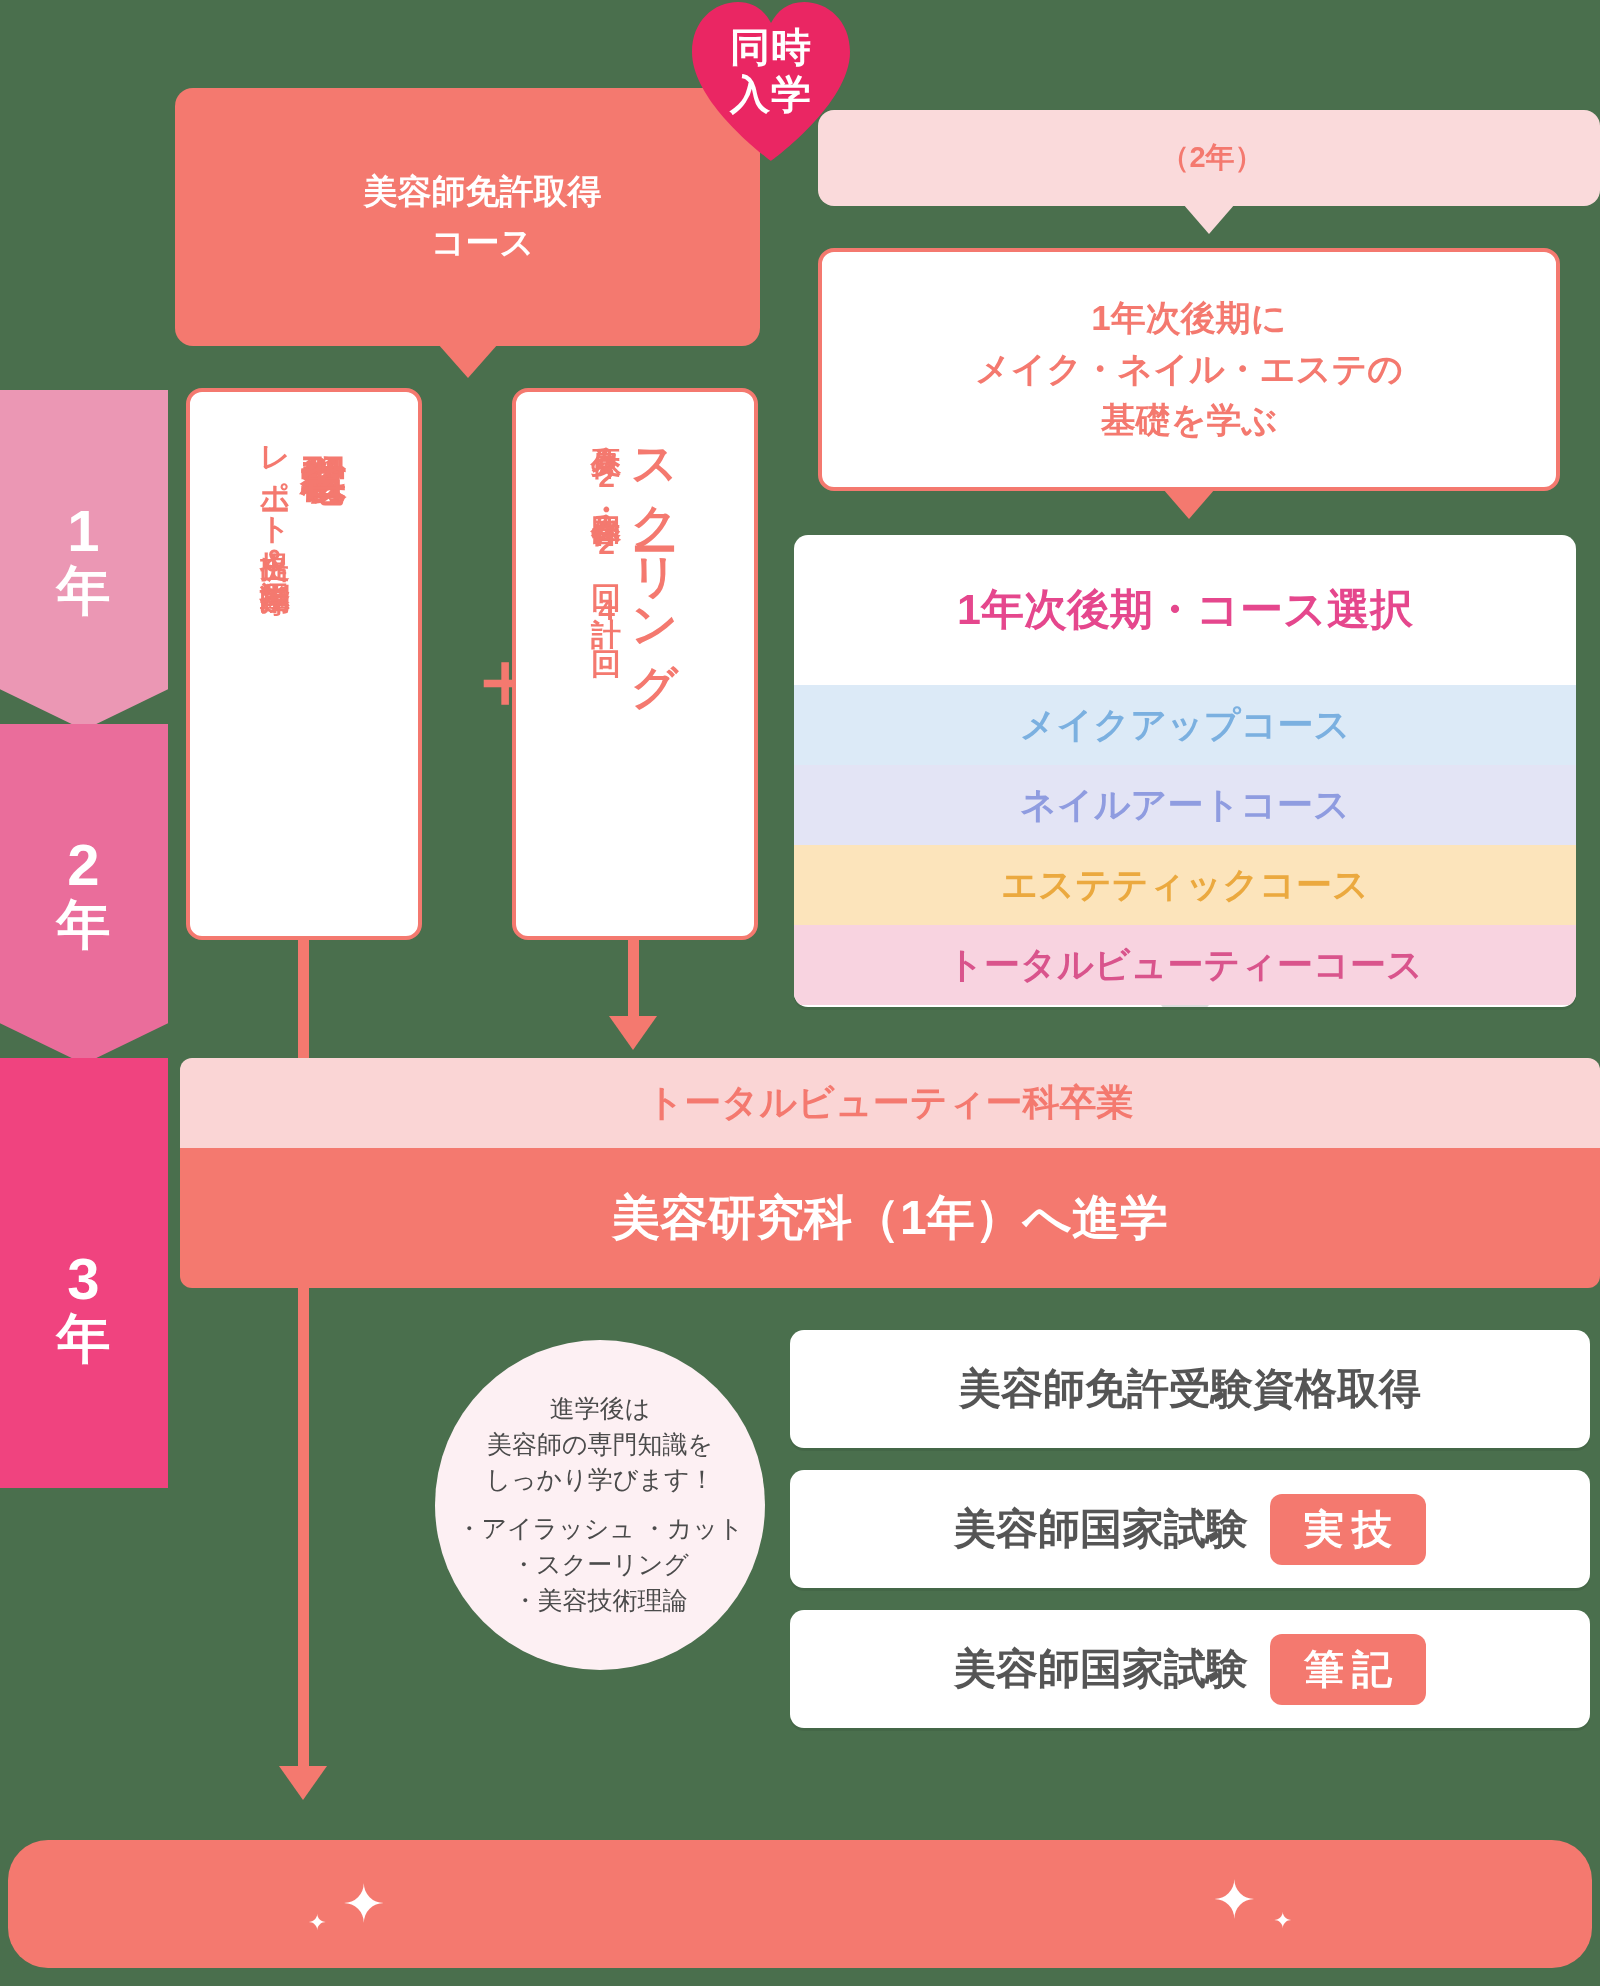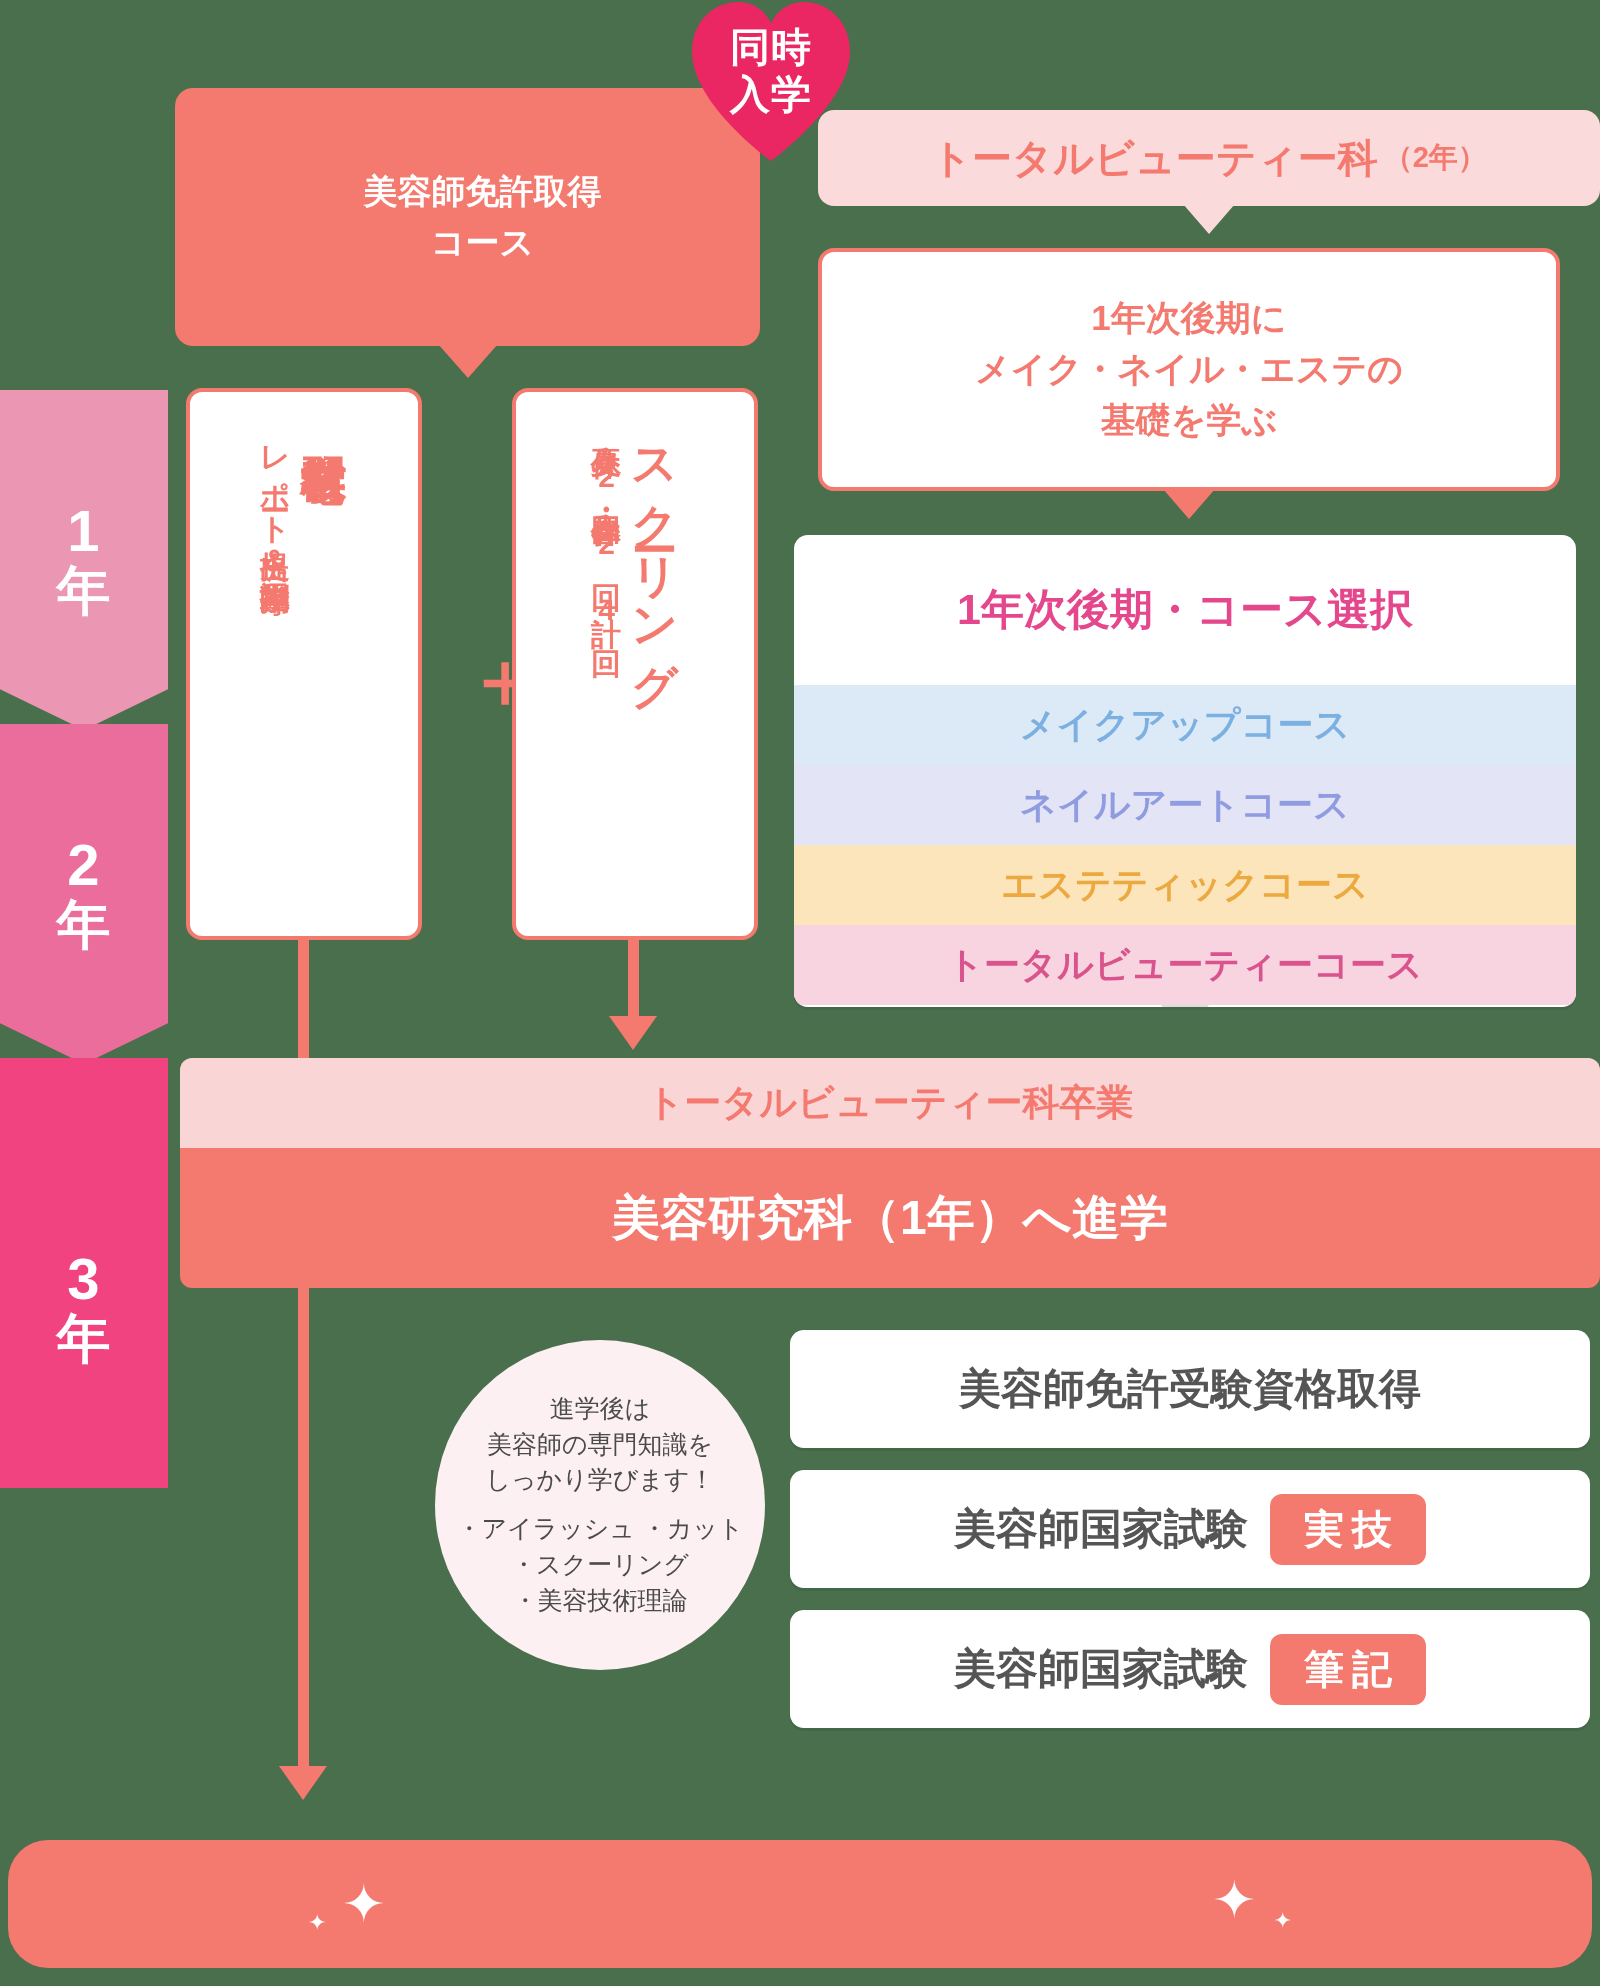--- a/index.html
+++ b/index.html
@@ -213,21 +213,20 @@
     <div class="vtxt sub">夏休み2回・春休み2回 計4回</div>
   </div>
 
   <div class="vline" style="left:298px;top:940px;height:830px;"></div>
   <div class="arrowhead" style="left:279px;top:1766px;"></div>
 
   <div class="vline" style="left:628px;top:940px;height:80px;"></div>
   <div class="arrowhead" style="left:609px;top:1016px;"></div>
 
   <div class="rbox tb-title">
-    <span>トータルビューティー科</span>
     <span class="yr">（2年）</span>
     <div class="tail"></div>
   </div>
 
   <div class="rbox tb-basics">
     <div>1年次後期に</div>
     <div>メイク・ネイル・エステの</div>
     <div>基礎を学ぶ</div>
     <div class="tail"></div>
   </div>

